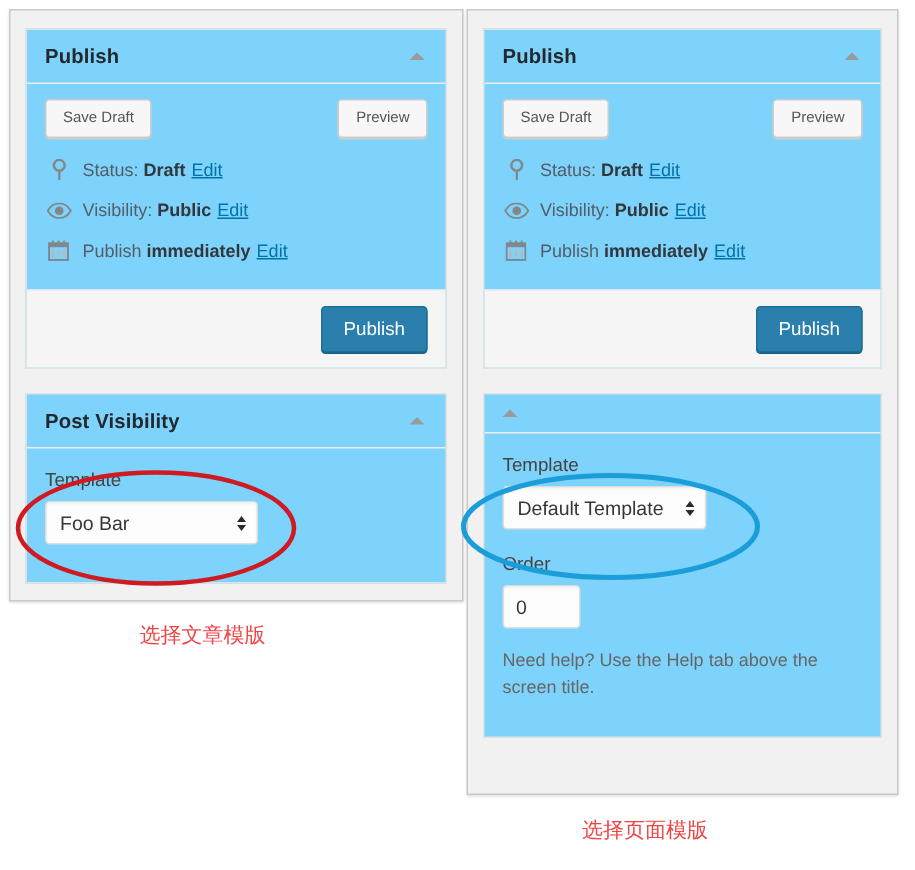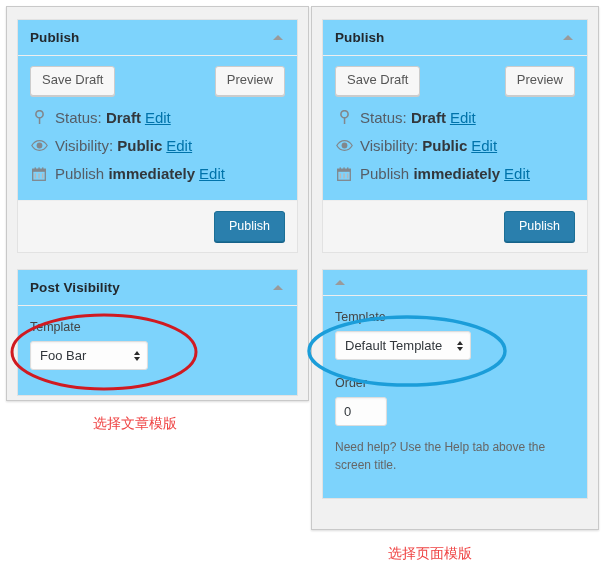--- a/index.html
+++ b/index.html
@@ -75,36 +75,36 @@
     display: flex;
     justify-content: space-between;
     align-items: center;
     margin-bottom: 8px;
   }
   .btn-secondary {
     background: #f7f7f7;
     border: 1px solid #cccccc;
     border-radius: 3px;
     color: #555555;
-    font-size: 13px;
+    font-size: 10px;
     font-family: "Liberation Sans", sans-serif;
     padding: 5px 11px 6px 11px;
     box-shadow: 0 1px 0 #cccccc;
     cursor: pointer;
     line-height: 1.3;
   }
   .misc-list {
     margin: 0;
     padding: 0;
     list-style: none;
   }
   .misc-item {
     display: flex;
-    align-items: flex-end;
-    font-size: 15px;
+    align-items: center;
+    font-size: 12px;
     color: #555d66;
     padding: 5px 0 6px 0;
   }
   .misc-icon {
     width: 18px;
     min-width: 18px;
     height: 16px;
     margin-right: 7px;
     display: flex;
     align-items: center;
@@ -154,21 +154,21 @@
     background: #fdfdfd;
     border: 1px solid #dddddd;
     border-radius: 3px;
     padding: 6px 7px 6px 9px;
     font-size: 13px;
     color: #32373c;
     box-shadow: inset 0 1px 2px rgba(0,0,0,0.05);
     cursor: pointer;
     box-sizing: border-box;
   }
-  #template-select-post { width: 118px; }
+  #template-select-post { width: 142px; }
   #template-select-page { width: 136px; }
   .sel-arrows {
     display: inline-flex;
     flex-direction: column;
     align-items: center;
     margin-left: 8px;
     color: #2b2b2b;
   }
   .sel-arrows span {
     display: block;

